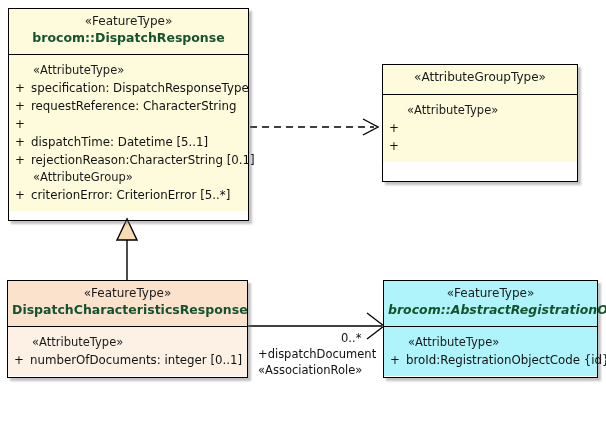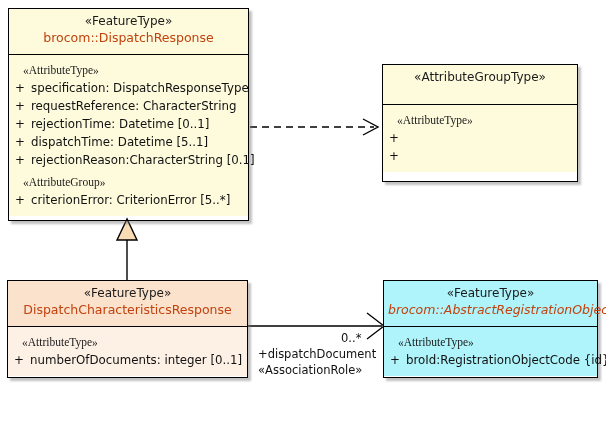--- a/index.html
+++ b/index.html
@@ -35,35 +35,34 @@
     padding: 7px 0 7px 0;
   }
   .stereotype {
     font-size: 12px;
     color: #1a1a1a;
     line-height: 15px;
     white-space: nowrap;
   }
   .class-name {
     font-size: 12.5px;
-    font-weight: normal;
-    color: #c2410c;
+    font-weight: bold;
+    color: #14532d;
     line-height: 17px;
     white-space: nowrap;
   }
   .class-name.abstract {
     font-style: italic;
   }
   .group-label {
     font-size: 11.5px;
     color: #1a1a1a;
     line-height: 17px;
-    padding-left: 14px;
-    white-space: nowrap;
-    font-family: Liberation Serif, serif;
+    padding-left: 24px;
+    white-space: nowrap;
   }
   .attr-row {
     display: flex;
     align-items: baseline;
     font-size: 11.8px;
     color: #111111;
     line-height: 18px;
     white-space: nowrap;
   }
   .attr-vis {
@@ -139,42 +138,41 @@
       <div class="attr-row">
         <span class="attr-vis">+</span>
         <span class="attr-text">specification: DispatchResponseType</span>
       </div>
       <div class="attr-row">
         <span class="attr-vis">+</span>
         <span class="attr-text">requestReference: CharacterString</span>
       </div>
       <div class="attr-row">
         <span class="attr-vis">+</span>
-        <span class="attr-text">rejectionTime: Datetime [0..1]</span>
       </div>
       <div class="attr-row">
         <span class="attr-vis">+</span>
         <span class="attr-text">dispatchTime: Datetime [5..1]</span>
       </div>
       <div class="attr-row">
         <span class="attr-vis">+</span>
         <span class="attr-text">rejectionReason:CharacterString [0.1]</span>
       </div>
 
-      <div class="group-label" style="margin-top:5px;">«AttributeGroup»</div>
+      <div class="group-label" style="">«AttributeGroup»</div>
 
       <div class="attr-row">
         <span class="attr-vis">+</span>
         <span class="attr-text">criterionError: CriterionError [5..*]</span>
       </div>
     </div>
   </div>
 
   <div class="uml-class theme-yellow" style="left:382px; top:64px; width:196px; height:118px;">
-    <div class="uml-header" style="height:40px;">
+    <div class="uml-header" style="height:30px;">
       <div class="stereotype">«AttributeGroupType»</div>
     </div>
     <div class="uml-body">
       <div class="group-label">«AttributeType»</div>
       <div class="attr-row">
         <span class="attr-vis">+</span>
       </div>
       <div class="attr-row">
         <span class="attr-vis">+</span>
       </div>

